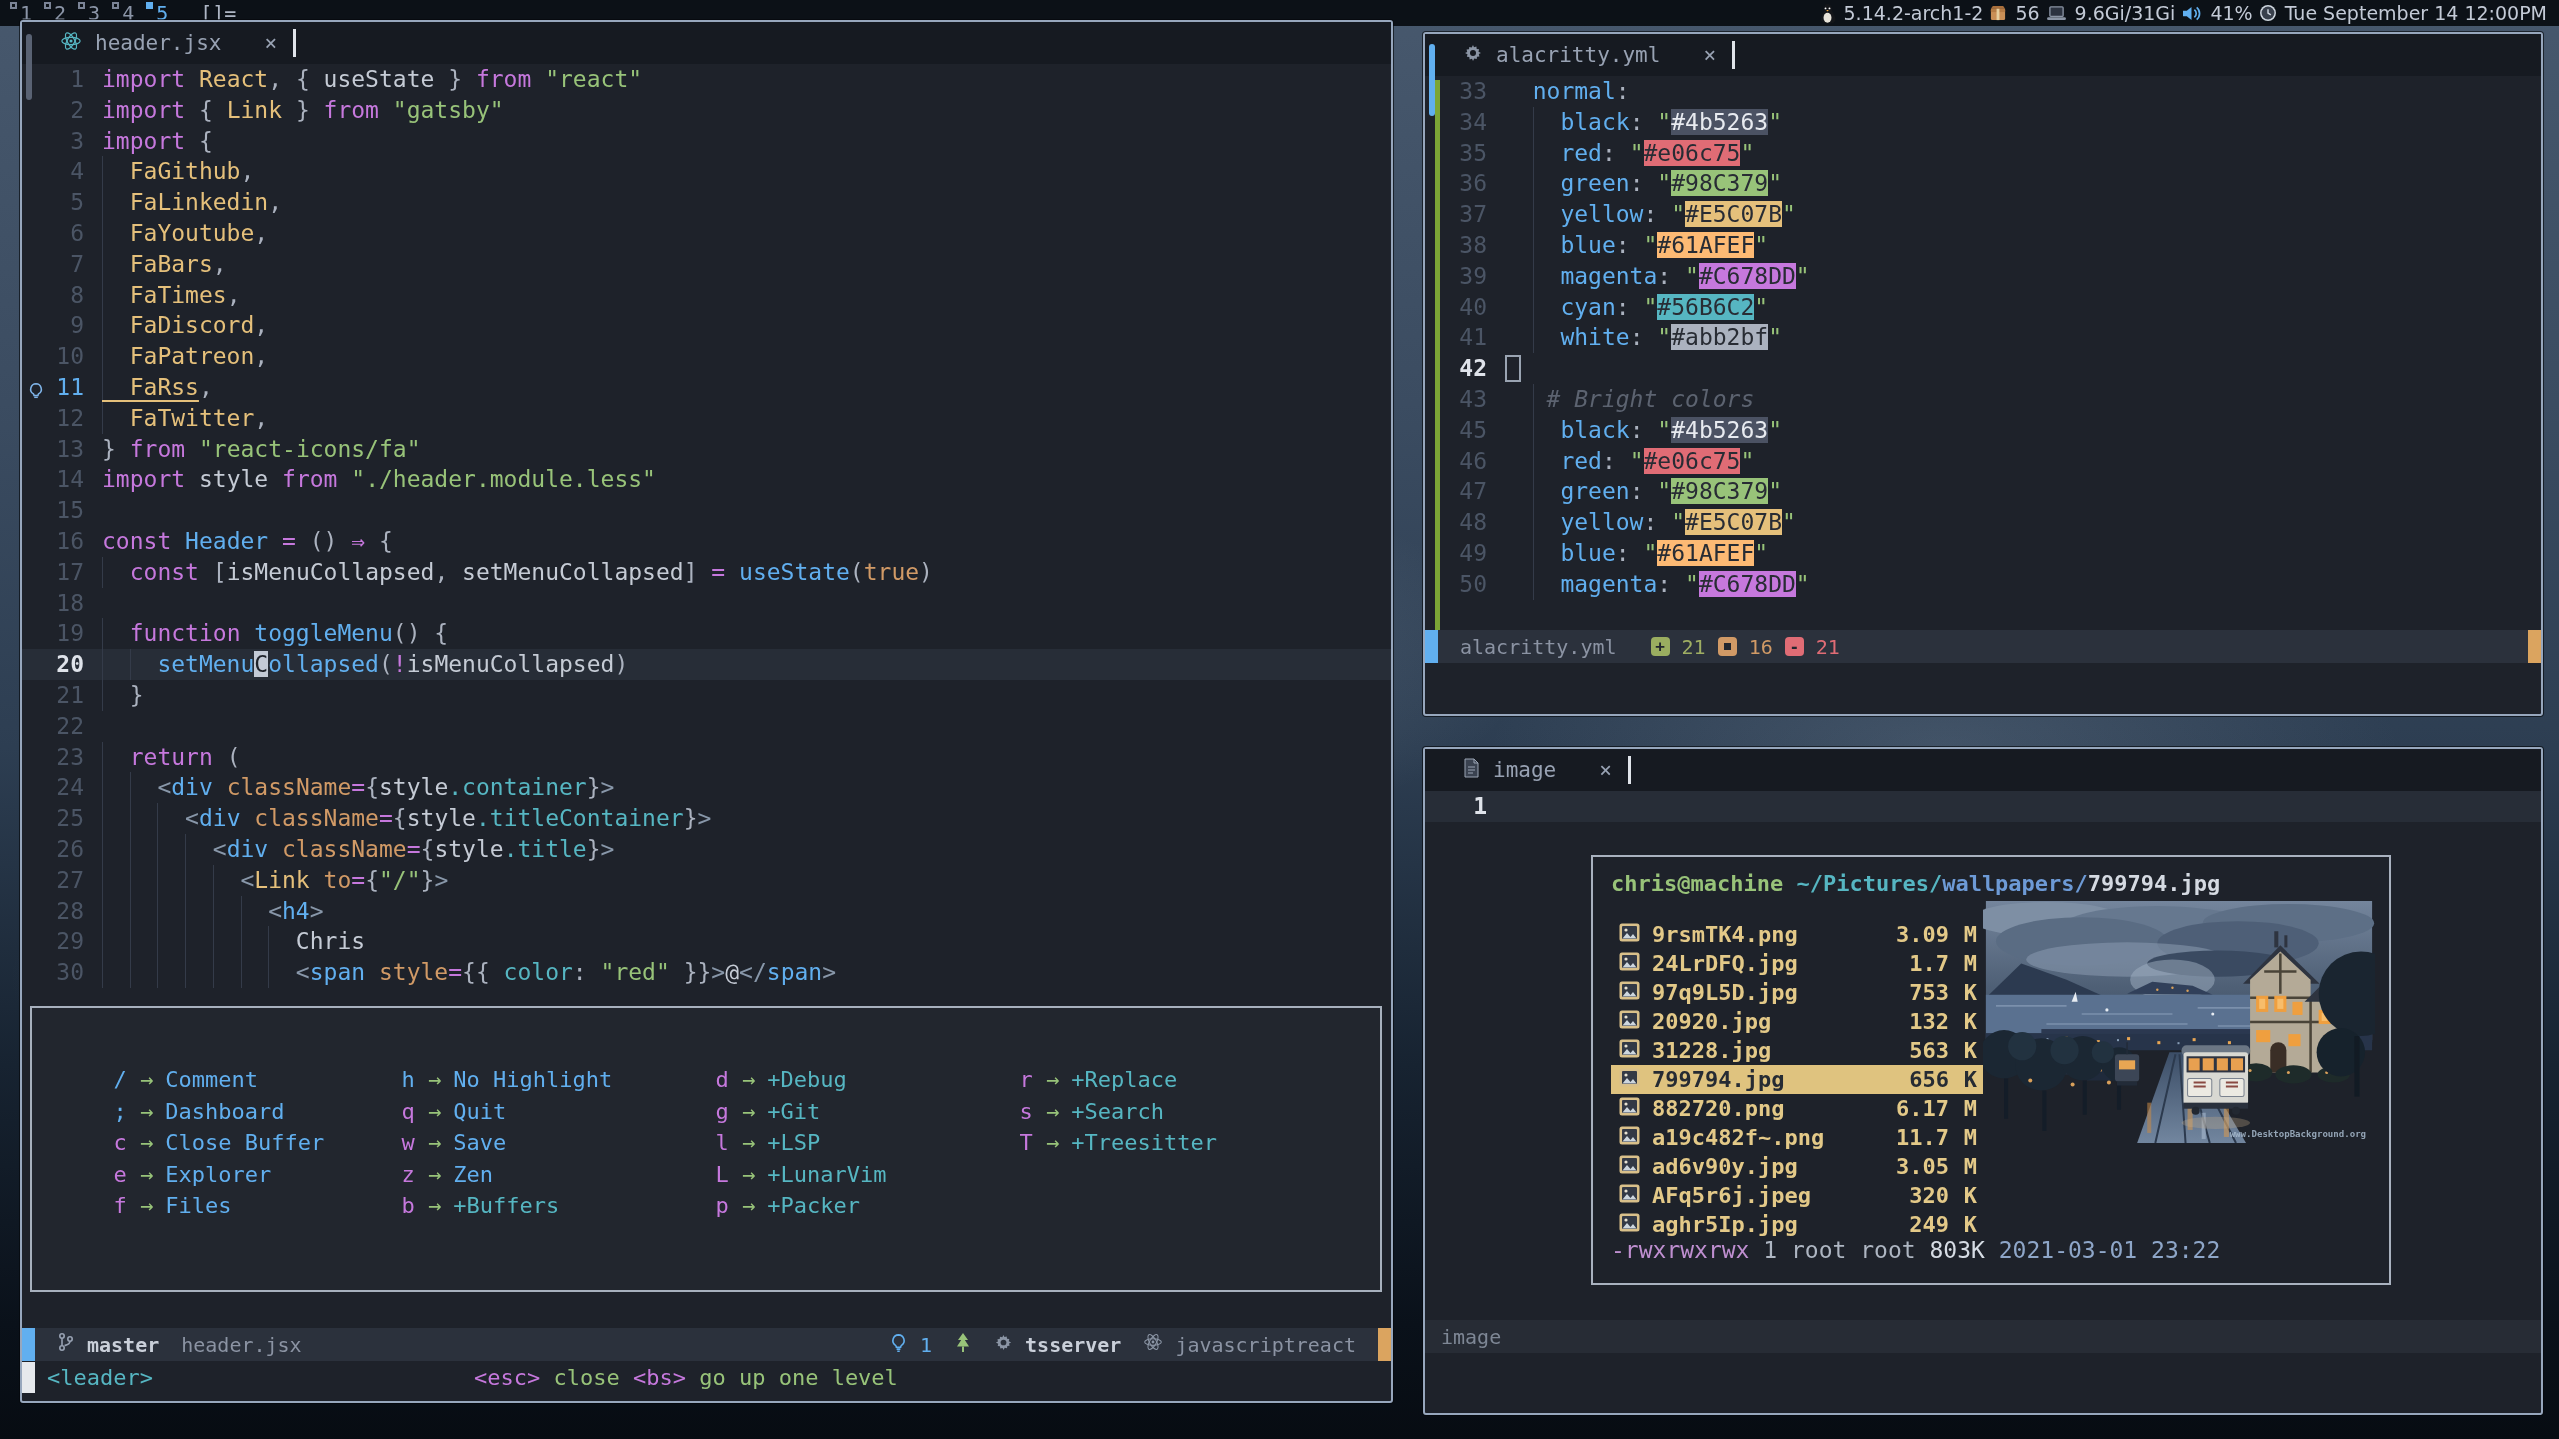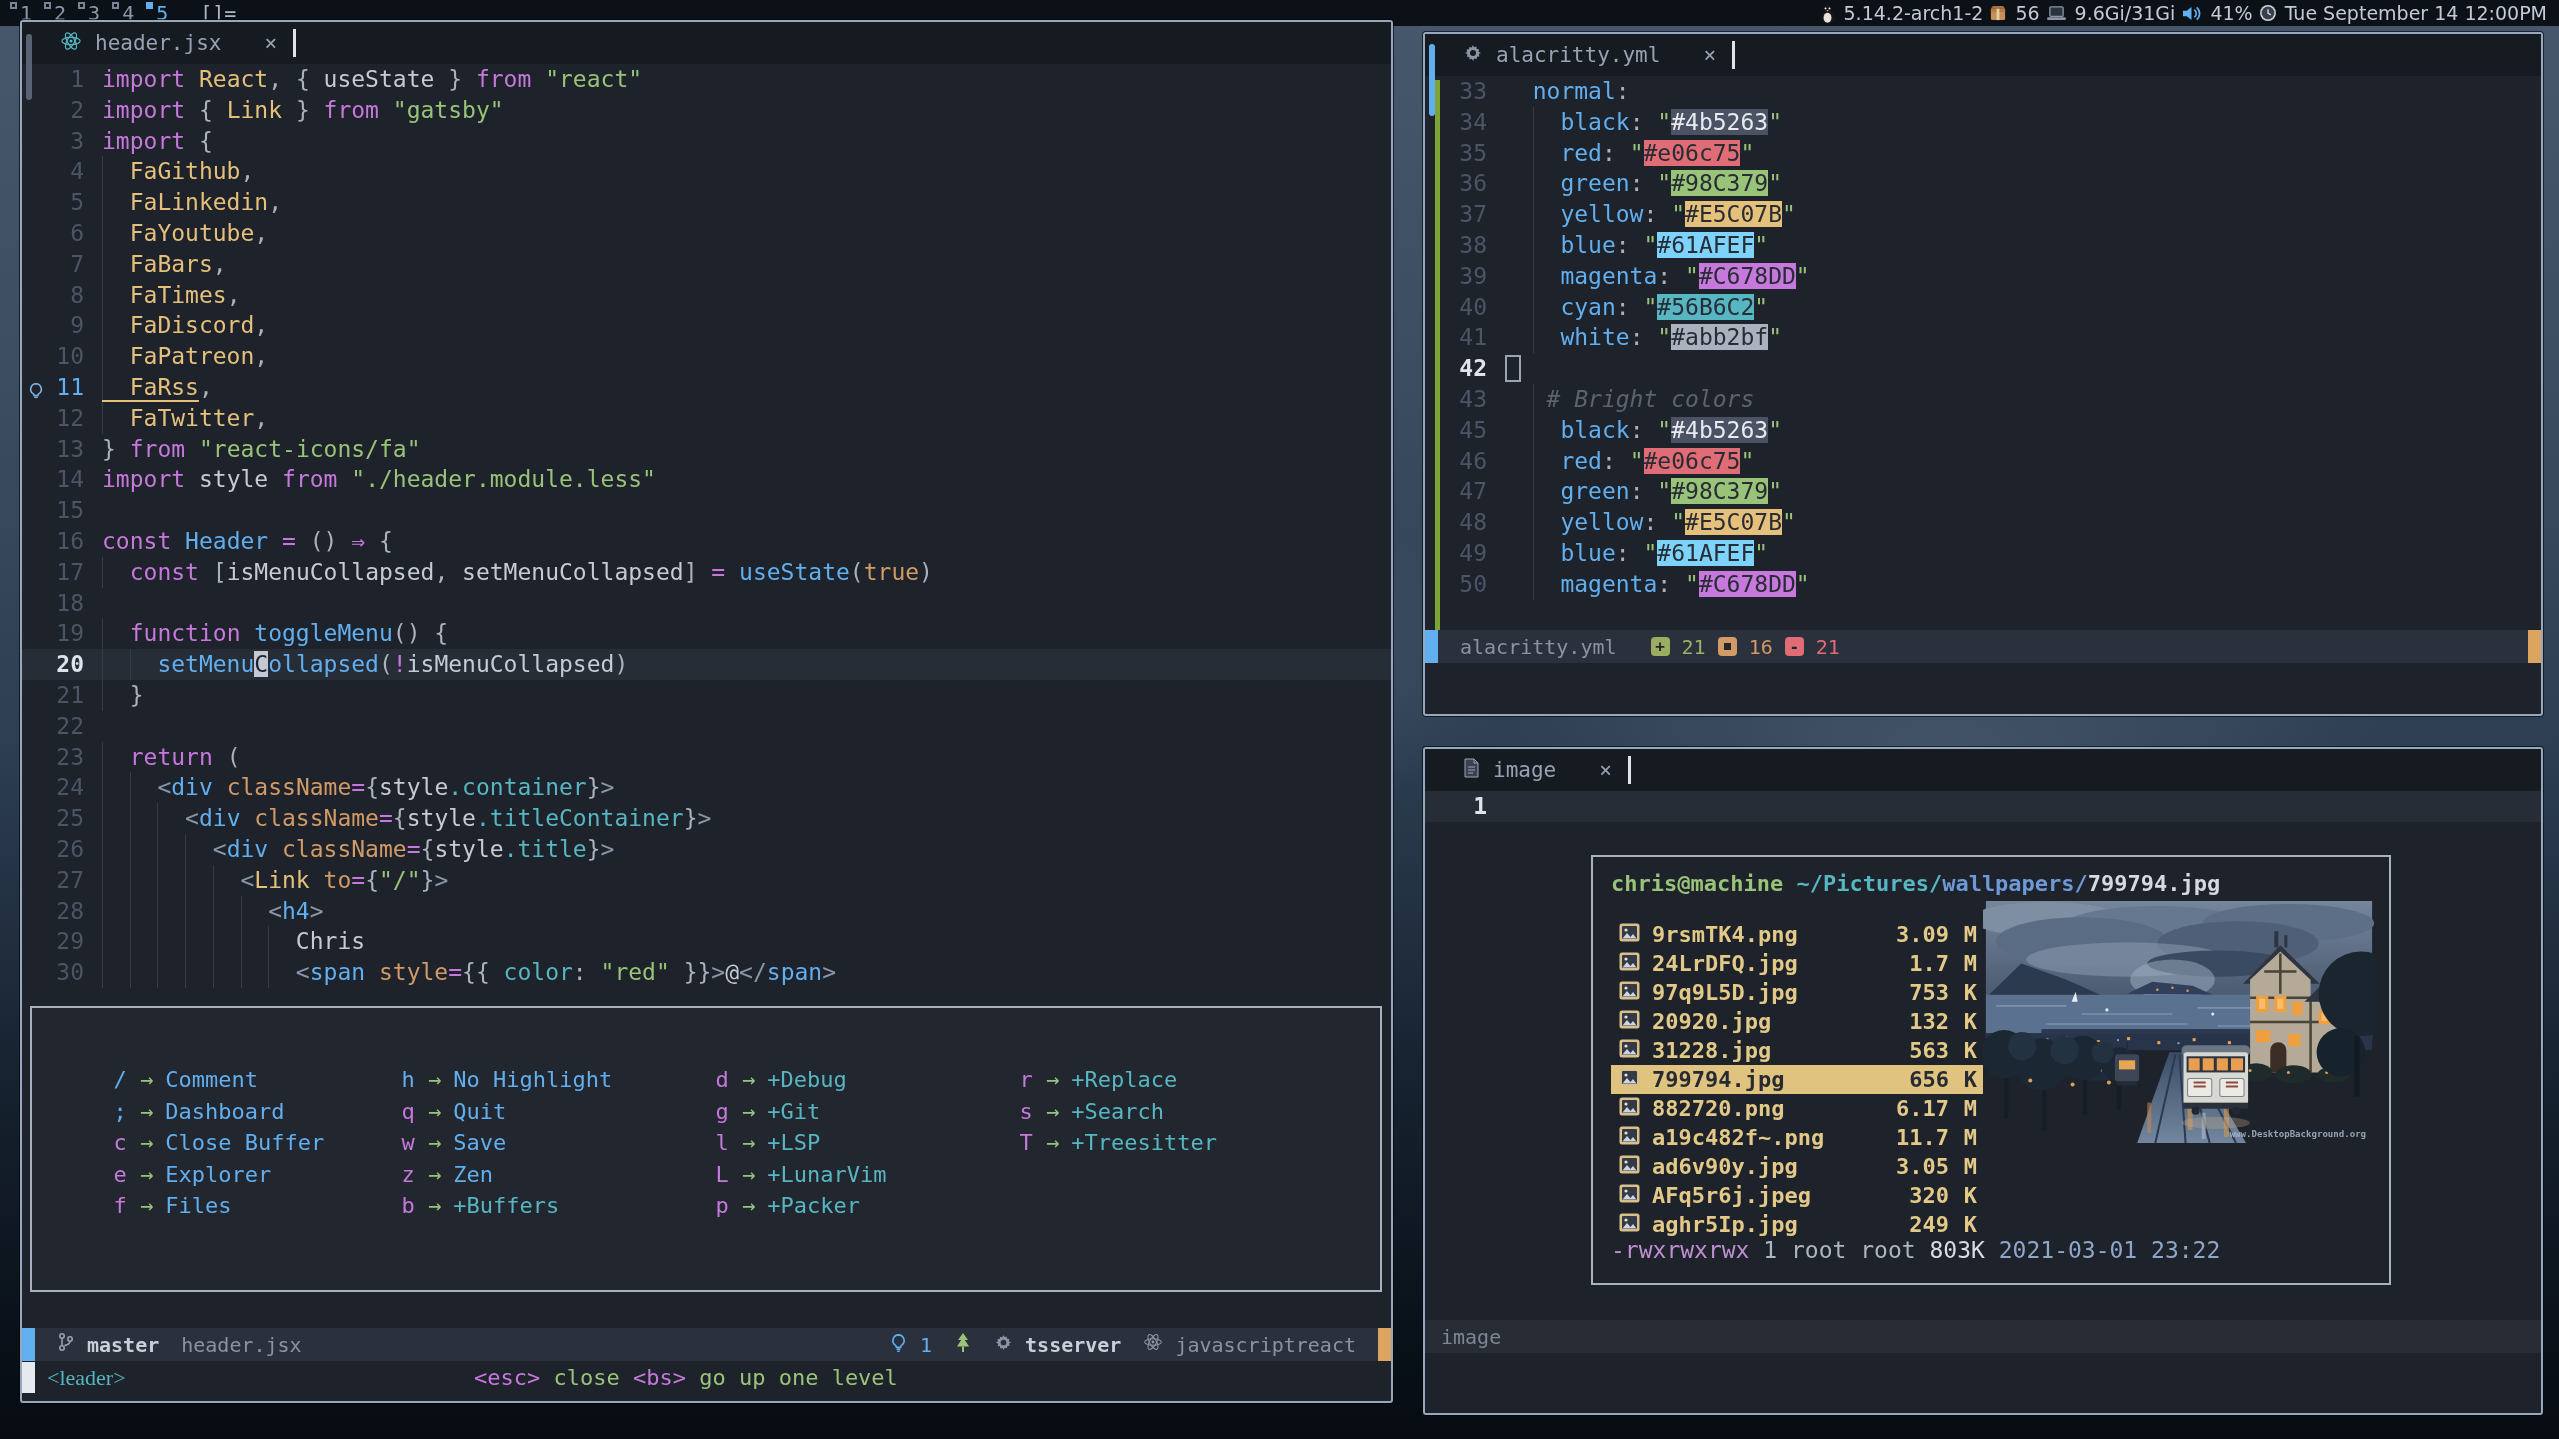--- a/index.html
+++ b/index.html
@@ -41,21 +41,21 @@
   .ctext{position:relative;flex:1;white-space:pre;}
   .guide{position:absolute;top:0;bottom:0;width:1px;background:#343b49;}
   .tk{white-space:pre;position:relative;}
   .kw{color:#c678dd}.ty{color:#e5c07b}.fn{color:#61afef}.s{color:#98c379}.p{color:#abb2bf}
   .wh{color:#c5cbd5}.at{color:#d19a66}.pr{color:#56b6c2}.tg{color:#61afef}.pb{color:#8897a9}
   .cm{color:#5c6370;font-style:italic}
   .u{color:#e5c07b;text-decoration:underline;text-underline-offset:5px;}
   .cb{background:#c3cad6;color:#1e222a;}
   .hc{display:inline-block;width:12px;height:23px;border:2px solid #9aa4b2;vertical-align:-4px;}
   .c1{background:#4b5263;color:#e8ebf0}.c2{background:#e06c75;color:#282c34}.c3{background:#98C379;color:#282c34}
-  .c4{background:#E5C07B;color:#282c34}.c5{background:#7dd3fc;color:#282c34}.c6{background:#C678DD;color:#282c34}
+  .c4{background:#E5C07B;color:#282c34}.c5{background:#fdba74;color:#282c34}.c6{background:#C678DD;color:#282c34}
   .c7{background:#56B6C2;color:#282c34}.c8{background:#abb2bf;color:#282c34}
   .gbulb{position:absolute;left:5px;top:5px;}
   
   .wk{position:absolute;left:8px;top:984px;width:1352px;height:286px;background:#22262e;
     border:2px solid #a7b0bd;box-sizing:border-box;display:flex;padding:56px 0 0 80px;
     font-size:22px;line-height:31.5px;}
   .wkc{display:flex;flex-direction:column;}
   .wkc1{width:288px}.wkc2{width:314px}.wkc3{width:304px}
   .wki{display:flex;}
   .wkk{width:16px;text-align:center;}
@@ -71,21 +71,21 @@
   .sl .dim{color:#8b93a3;}
   .sl .blue{color:#61afef;}
   .sl .sp{width:22px}.sl .sps{width:12px}
   .gs{display:inline-flex;width:19px;height:19px;border-radius:4px;align-items:center;justify-content:center;
     font-weight:bold;font-size:16px;color:#22262e;}
   .gs.add{background:#9aad60}.gs.chg{background:#d19a66}.gs.del{background:#e06c75}
   .gs.chg i{display:block;width:7px;height:7px;background:#22262e;}
   .n-add{color:#9fae63}.n-chg{color:#d19a66}.n-del{color:#e06c75}
   .cmd{position:absolute;left:0;right:0;height:33px;background:#1e222a;display:flex;align-items:center;font-size:22px;}
   .cmd .cblock{width:13px;height:31px;background:#e6e9ed;margin-right:12px;flex:0 0 auto;}
-  .leader{color:#56b6c2;font-family:Liberation Serif, serif;}
+  .leader{color:#56b6c2;}
   .cmd-hint{position:absolute;left:452px;white-space:pre;}
   .hint-m{color:#c678dd}.hint-g{color:#98c379}
   
   .fmbox{position:absolute;left:166px;top:106px;width:800px;height:430px;background:#1e222a;
     border:2px solid #a9b2bf;box-sizing:border-box;padding:14px 0 0 18px;font-size:22px;font-weight:bold;}
   .fmhead{white-space:pre;margin-bottom:24px;}
   .fm-user{color:#98c379}.fm-path1{color:#56b6c2}.fm-path2{color:#6d9ad6}.fm-file{color:#d5dae2}
   .flist{width:372px;}
   .frow{display:flex;align-items:center;height:29px;color:#e3c988;padding:0 6px 0 8px;box-sizing:border-box;}
   .frow svg{margin-right:12px;flex:0 0 auto;}

